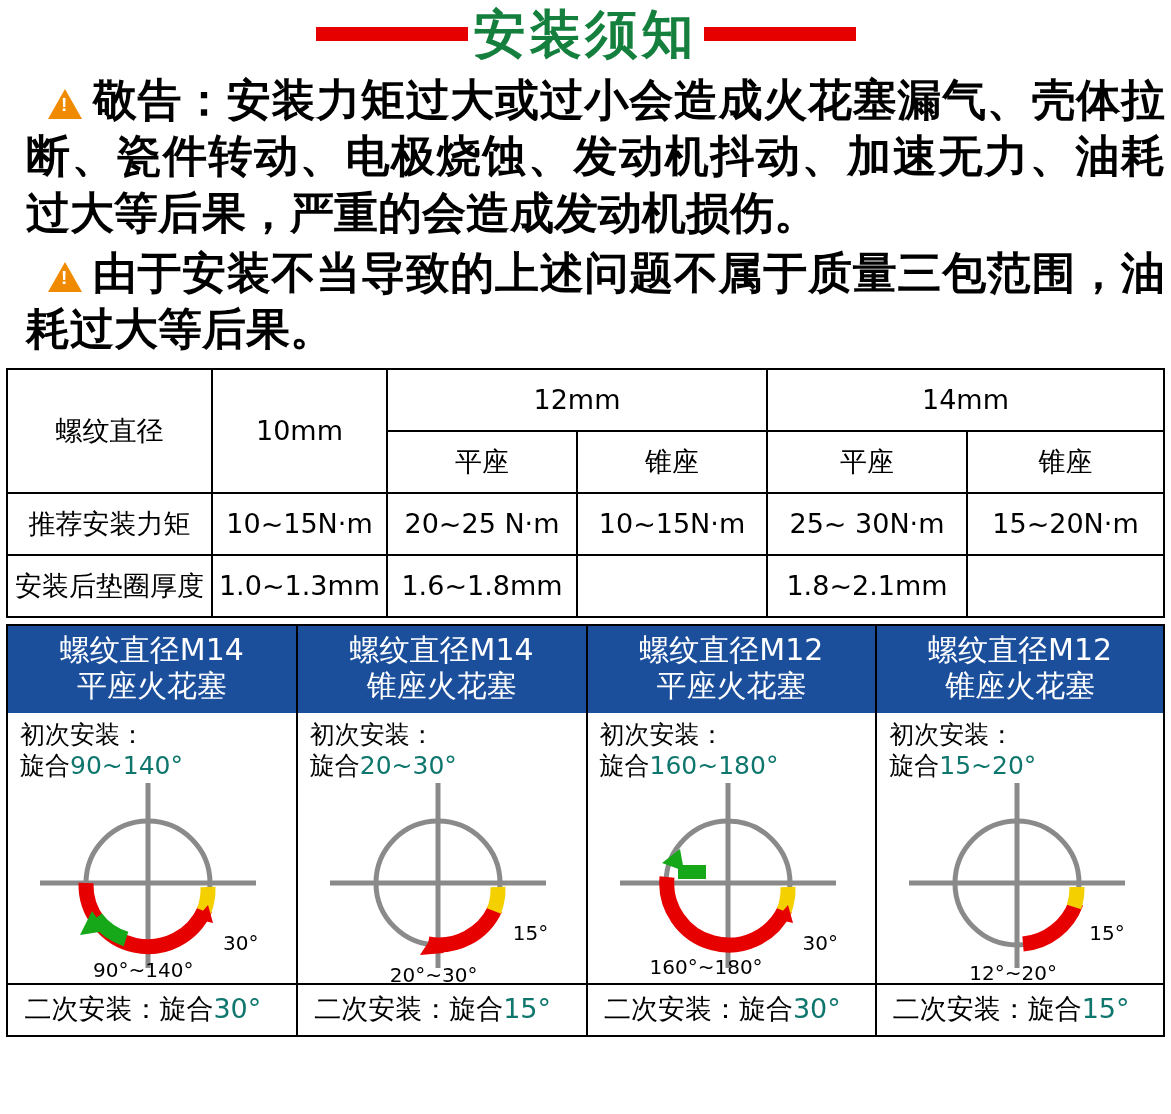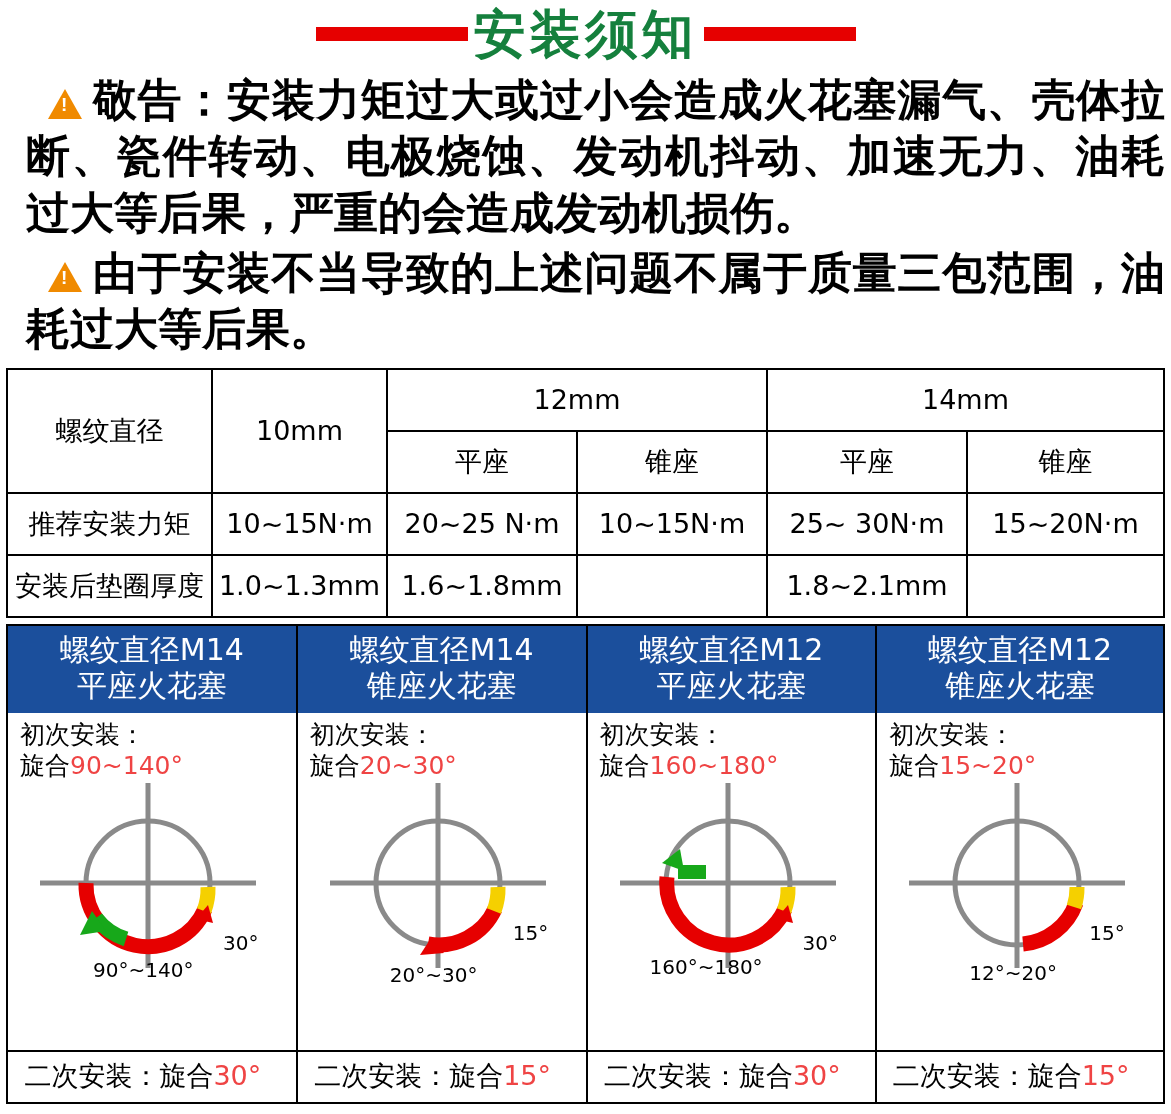--- a/index.html
+++ b/index.html
@@ -77,40 +77,40 @@
     display:flex;
     margin:6px 6px 0 6px;
     width:1159px;
   }
   .panel{
     width:25%;
     border:2px solid #000;
     border-right:none;
     box-sizing:border-box;
     position:relative;
-    height:480px;
+    height:413px;
   }
   .panel:last-child{border-right:2px solid #000;}
   .panel-head{
     background:#1b4f9c;
     color:#fff;
     font-size:30px;
     font-weight:normal;
     text-align:center;
     line-height:1.22;
     padding:6px 0 8px 0;
     font-family:"DejaVu Sans","Liberation Sans",sans-serif;
   }
   .panel-sub{
     font-size:25px;
     padding:6px 0 0 12px;
     line-height:1.25;
     font-family:"DejaVu Sans","Liberation Sans",sans-serif;
   }
-  .red{color:#ef4444;}
+  .red{color:#0f766e;}
   .diagram{
     position:relative;
     height:200px;
     margin-top:2px;
   }
   .panel-foot{
     position:absolute;
     left:0;right:0;bottom:0;
     border-top:2px solid #000;
     font-size:27px;

